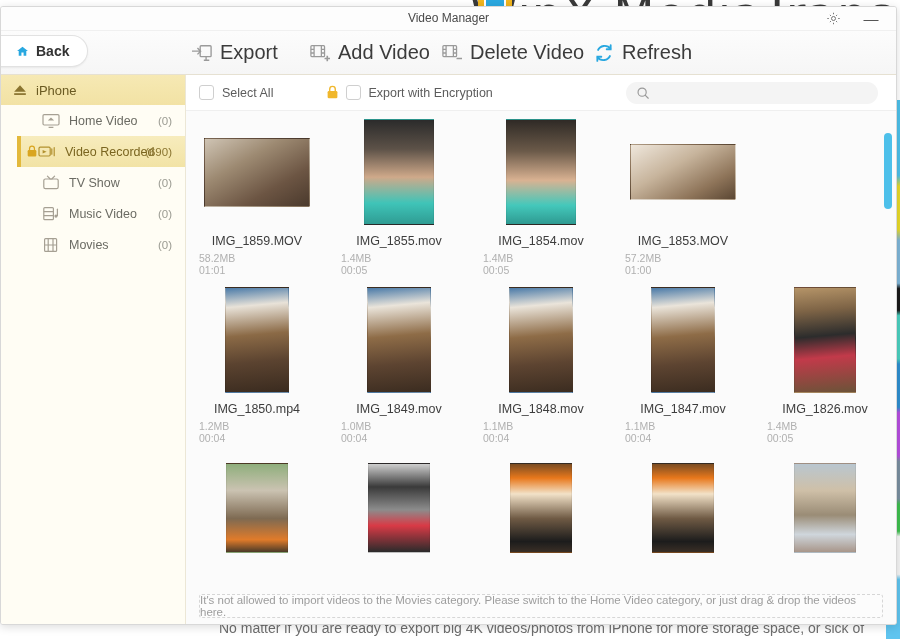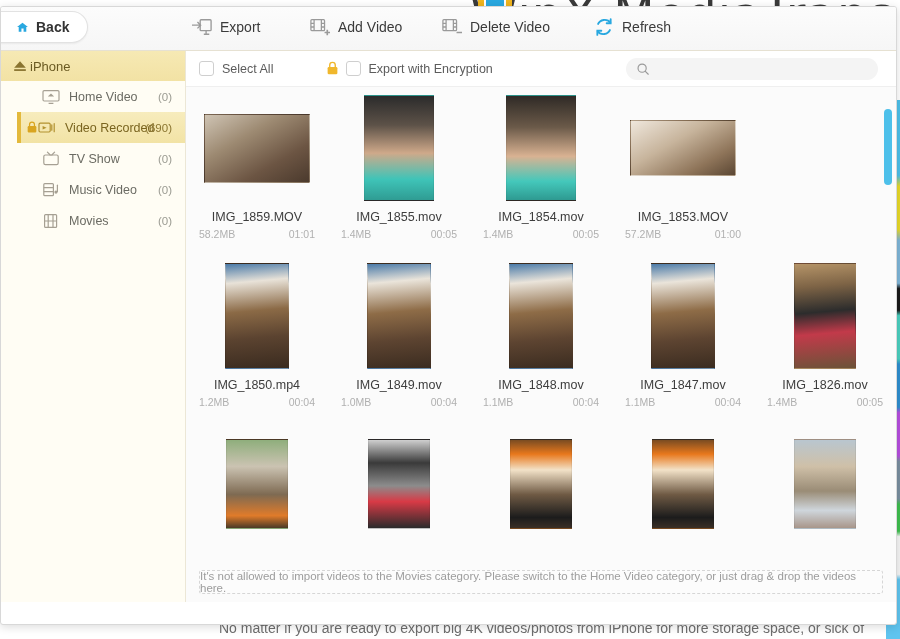--- a/index.html
+++ b/index.html
@@ -132,37 +132,37 @@
   }
   #back-btn .lbl { font-size: 14px; font-weight: bold; color: #333; }
   #back-arrow {
     position: absolute; left: 2px; top: 2px;
     width: 16px; height: 10px; color:#c9c9c9; font-size: 14px; line-height: 10px;
   }
   .tool-item {
     position: absolute; top: 10px;
     display: flex; align-items: center; gap: 7px;
     cursor: pointer;
-    font-size: 14px; color: #3b3b3b;
+    font-size: 20px; color: #3b3b3b;
   }
   .tool-item .ico { width: 22px; height: 20px; display:block; }
 
   
   #body { position: relative; height: 551px; display: flex; }
 
   
   #sidebar {
     width: 185px;
     background: #fffdf4;
     border-right: 1px solid #ece7d6;
     position: relative;
   }
   #device-row {
     height: 30px;
-    display: flex; align-items: center; gap: 3px;
+    display: flex; align-items: center; gap: 9px;
     padding-left: 12px;
     background: linear-gradient(180deg,#f6e9b4 0%, #f2e2a4 100%);
     font-size: 13px; color: #6a5a22;
     cursor: pointer;
   }
   .nav-item {
     height: 31px;
     display: flex; align-items: center;
     padding-left: 24px;
     font-size: 12.5px;
@@ -230,21 +230,21 @@
     cursor: pointer;
     position: relative;
   }
   .thumbbox {
     height: 106px; width: 130px;
     display: flex; align-items: center; justify-content: center;
   }
   .thumb { display: block; border: 1px solid rgba(0,0,0,.06); }
   .fname { font-size: 12.5px; color: #3d3d3d; margin-top: 9px; }
   .fmeta { width: 116px; margin-top: 4px; display: flex; justify-content: space-between;
-           font-size: 10.5px; color: #b0b0b0; }
+           font-size: 10.5px; color: #b0b0b0; flex-direction: column; }
 
   
   #scroll-track {
     position: absolute; right: 2px; top: 0; bottom: 0;
     width: 8px; background: transparent;
   }
   #scroll-thumb {
     position: absolute; right: 2px; top: 22px;
     width: 8px; height: 76px;
     background: #4dc0ea; border-radius: 4px;
@@ -268,20 +268,30 @@
 <div id="desktop">
   <div id="bg-brand">WinX MediaTrans</div>
   <div id="bg-logo"></div>
   <div id="bg-photo-left"></div>
   <div id="bg-right-strip"></div>
   <div id="bg-bottom-text">No matter if you are ready to export big 4K videos/photos from iPhone for more storage space, or sick of</div>
 </div>
 
 <div id="window">
 
+  <div id="titlebar">
+    <div id="win-title">Video Manager</div>
+    <div class="tb-btn" id="gear-btn">
+      <svg width="15" height="15" viewBox="0 0 24 24" fill="none" stroke="#777" stroke-width="1.6">
+        <circle cx="12" cy="12" r="3.2"></circle>
+        <path d="M12 2.8v2.4M12 18.8v2.4M4.5 12H2.1M21.9 12h-2.4M6.2 6.2l1.7 1.7M16.1 16.1l1.7 1.7M17.8 6.2l-1.7 1.7M7.9 16.1l-1.7 1.7"></path>
+      </svg>
+    </div>
+    <div class="tb-btn" id="min-btn">—</div>
+  </div>
 
   <div id="toolbar">
     <div id="back-arrow">←</div>
     <div id="back-btn">
       <svg width="15" height="13" viewBox="0 0 24 24">
         <path d="M12 3 L22 11 L19 11 L19 20 L14 20 L14 14 L10 14 L10 20 L5 20 L5 11 L2 11 Z" fill="#29a8e0"></path>
       </svg>
       <span class="lbl">Back</span>
     </div>
 

